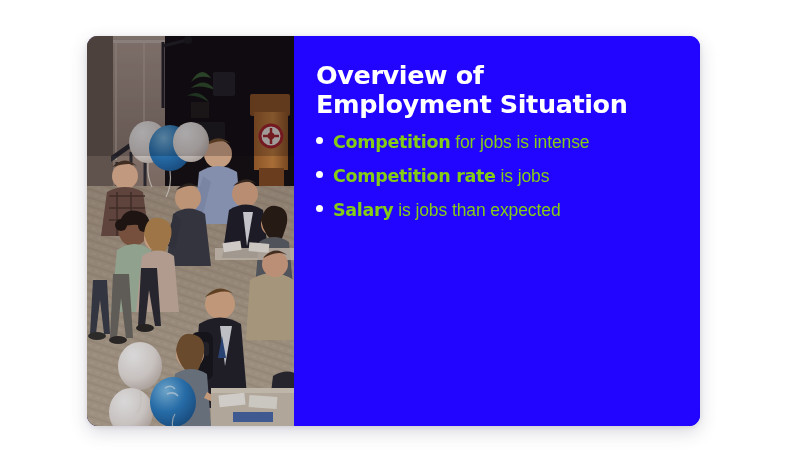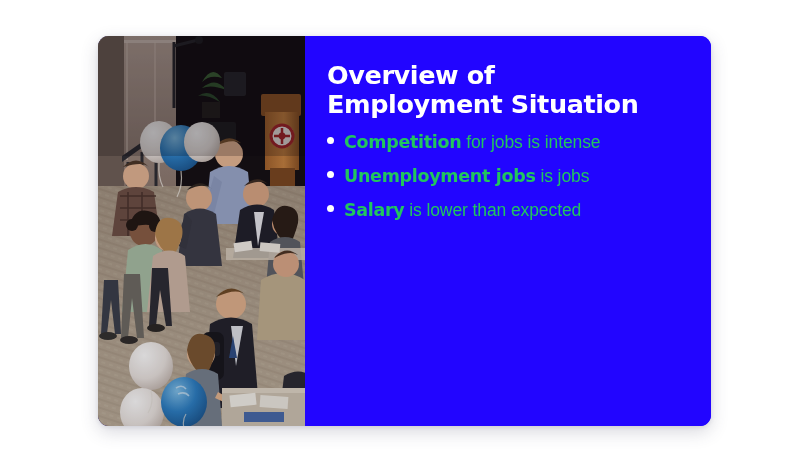--- a/index.html
+++ b/index.html
@@ -11,21 +11,21 @@
     height: 462px;
     background: #ffffff;
     font-family: "Liberation Sans", sans-serif;
     overflow: hidden;
     position: relative;
   }
 
   
   #slide-card {
     position: absolute;
-    left: 98px;
+    left: 87px;
     top: 36px;
     width: 613px;
     height: 390px;
     border-radius: 11px;
     overflow: hidden;
     display: flex;
     box-shadow: 0 6px 18px rgba(60,60,90,0.20), 0 1px 4px rgba(60,60,90,0.12);
     background: #2205ff;
   }
 
@@ -67,21 +67,21 @@
 
   #bullet-list {
     list-style: none;
     margin: 0;
     padding: 0;
   }
   .bullet-row {
     display: flex;
     align-items: baseline;
     margin-bottom: 12px;
-    color: #22c55e;
+    color: #84cc16;
     font-size: 17.5px;
     line-height: 1.25;
     letter-spacing: -0.1px;
   }
   .bullet-dot {
     flex: 0 0 auto;
     width: 7px;
     height: 7px;
     border-radius: 50%;
     background: #ffffff;
@@ -297,23 +297,23 @@
 
     <ul id="bullet-list">
 
       <li class="bullet-row">
         <span class="bullet-dot"></span>
         <span class="bullet-text"><span class="bullet-strong">Competition</span><span class="bullet-rest"> for jobs is intense</span></span>
       </li>
 
       <li class="bullet-row">
         <span class="bullet-dot"></span>
-        <span class="bullet-text"><span class="bullet-strong">Unemployment jobs</span><span class="bullet-rest"> is jobs</span></span>
+        <span class="bullet-text"><span class="bullet-strong">Competition rate</span><span class="bullet-rest"> is jobs</span></span>
       </li>
 
       <li class="bullet-row">
         <span class="bullet-dot"></span>
-        <span class="bullet-text"><span class="bullet-strong">Salary</span><span class="bullet-rest"> is lower than expected</span></span>
+        <span class="bullet-text"><span class="bullet-strong">Salary</span><span class="bullet-rest"> is jobs than expected</span></span>
       </li>
 
     </ul>
   </div>
 </div>
 
 </body></html>

